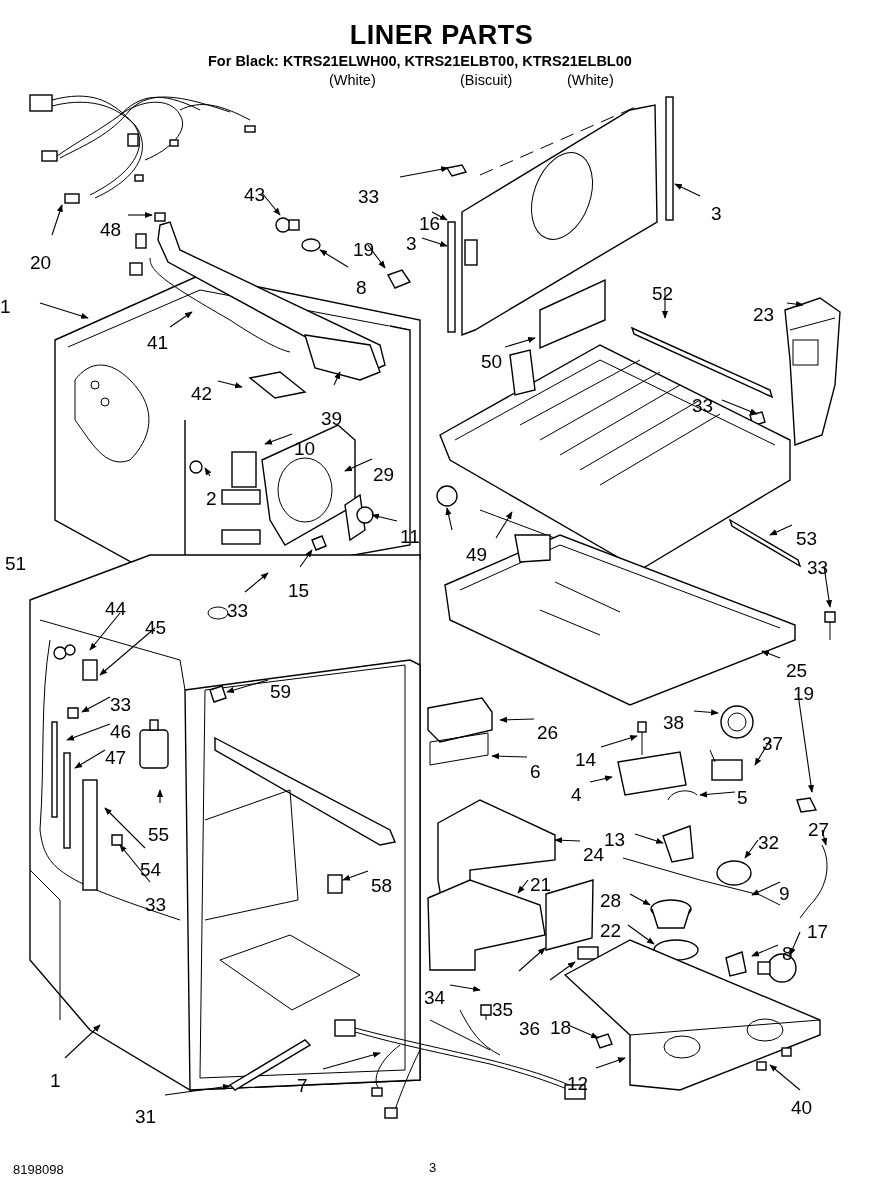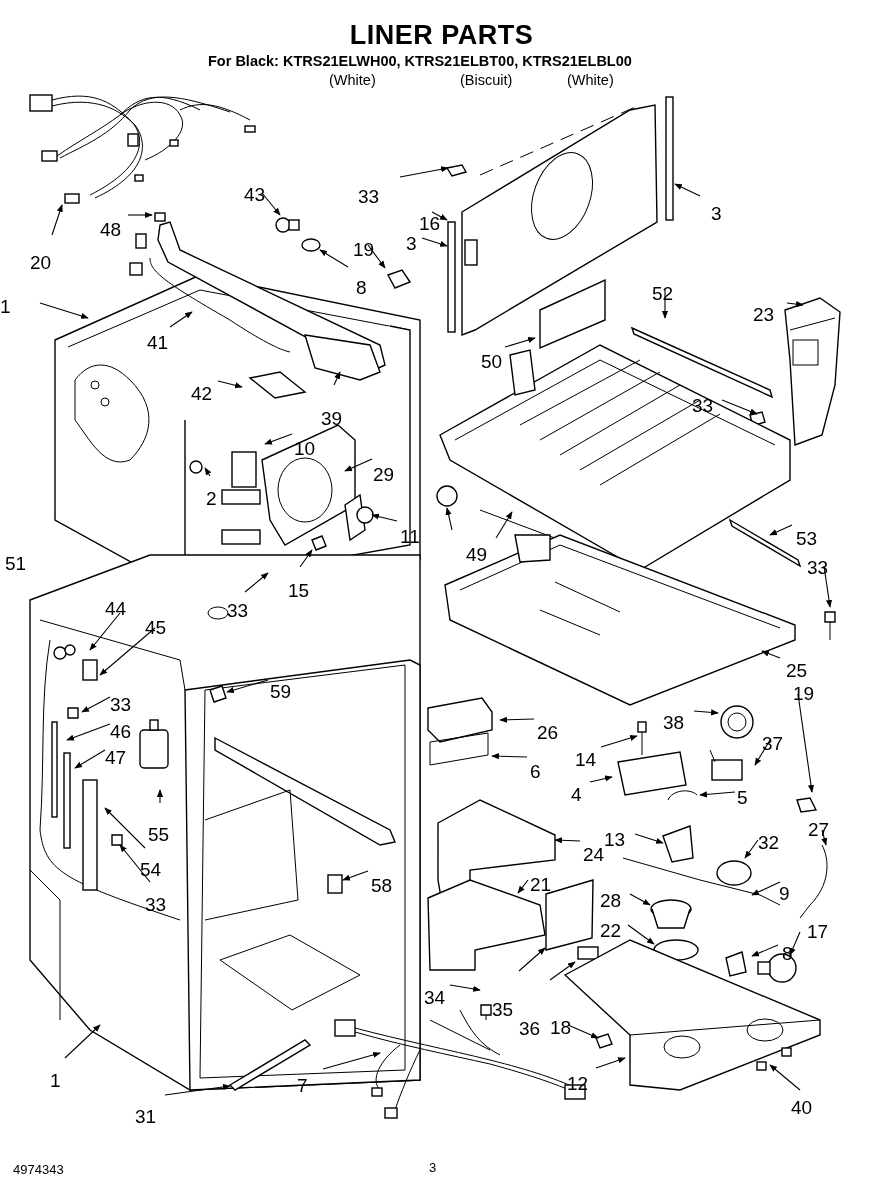--- a/index.html
+++ b/index.html
@@ -363,14 +363,14 @@
       <text x="519" y="1035" class="callout">36</text>
       <text x="550" y="1034" class="callout">18</text>
       <text x="567" y="1090" class="callout">12</text>
       <text x="791" y="1114" class="callout">40</text>
       <text x="50" y="1087" class="callout">1</text>
       <text x="297" y="1092" class="callout">7</text>
       <text x="135" y="1123" class="callout">31</text>
     </g>
 </svg>
 
-<div class="footer-left">4974343</div>
+<div class="footer-left">8198098</div>
 <div class="footer-page">3</div>
 
 </body></html>

